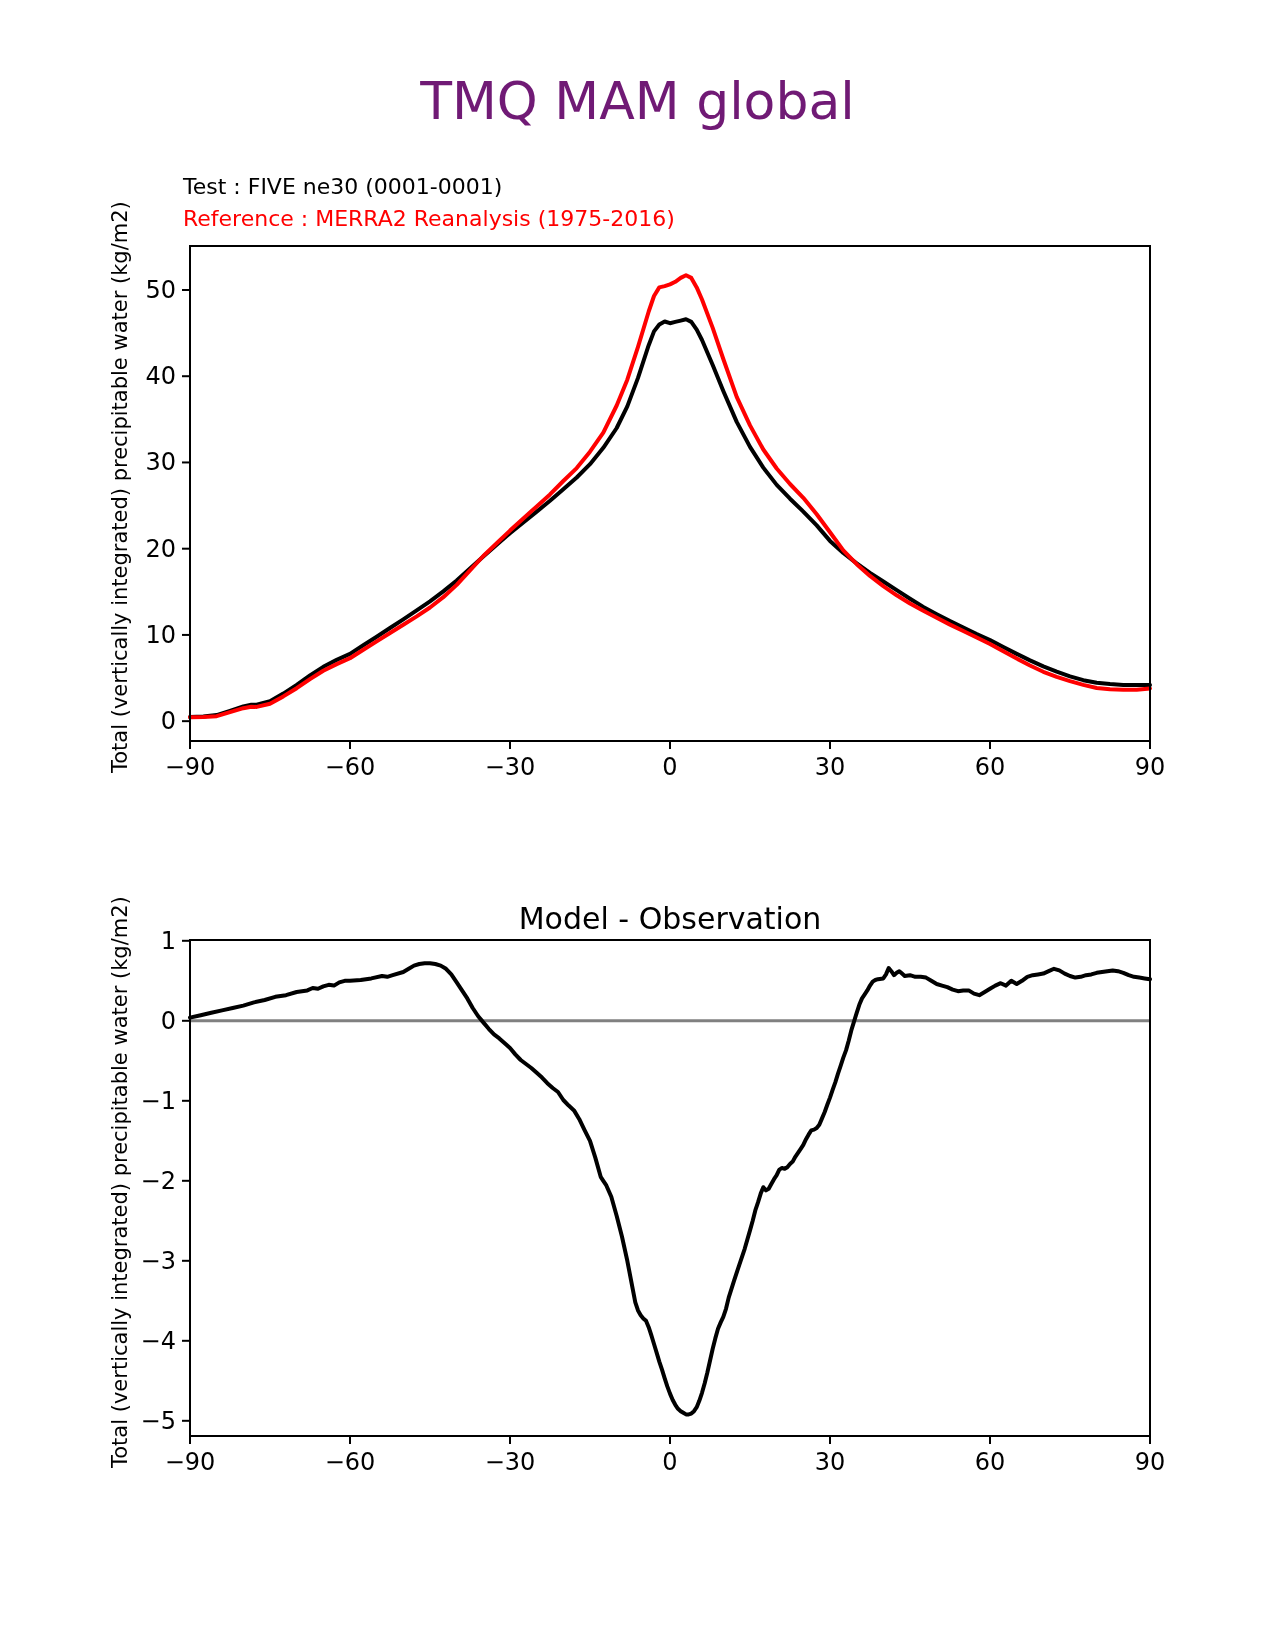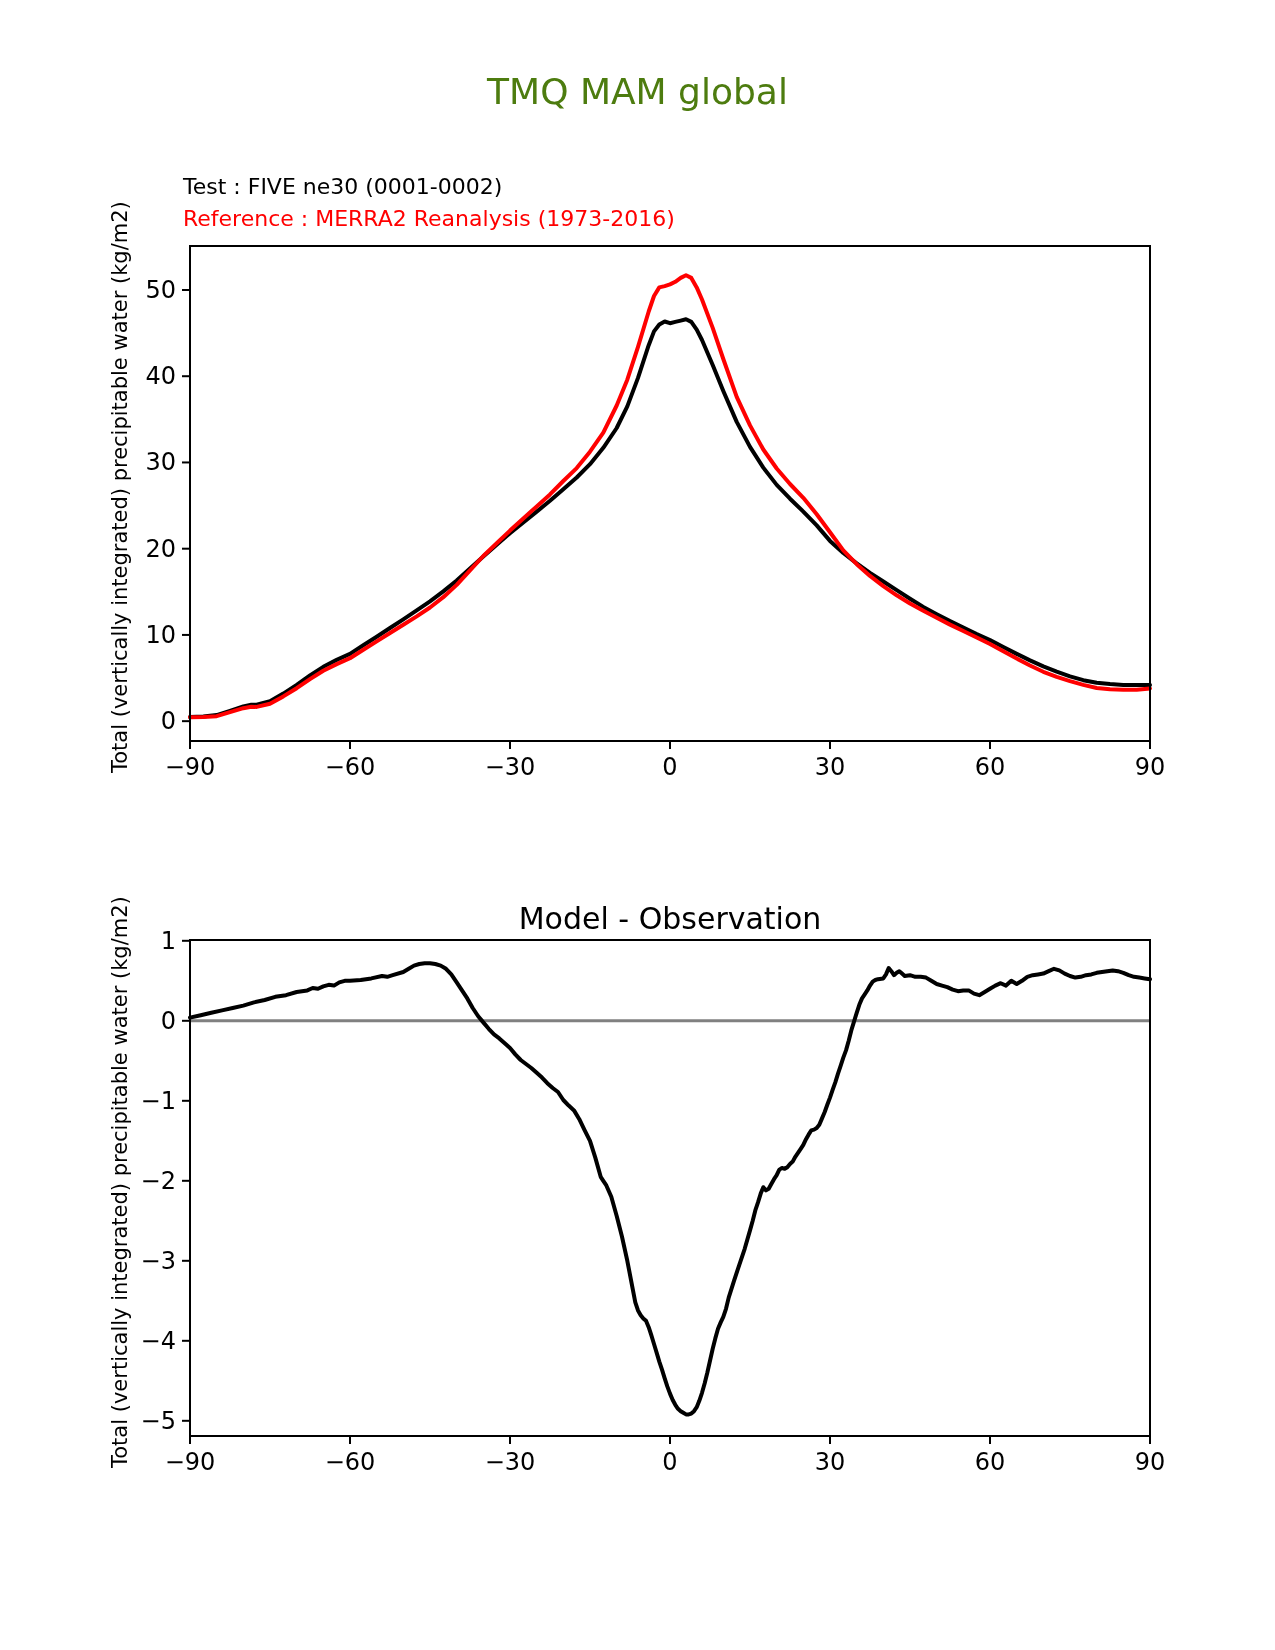--- a/index.html
+++ b/index.html
@@ -1,20 +1,20 @@
 <!DOCTYPE html>
 <html><head>
 <meta charset="utf-8">
 <style>
   html,body{margin:0;padding:0;background:#ffffff;}
   #figure{position:relative;width:1275px;height:1650px;background:#ffffff;overflow:hidden;
           font-family:"DejaVu Sans",sans-serif;color:#000;}
   #plot-svg{position:absolute;left:0;top:0;}
   .fig-title{position:absolute;left:0;top:70px;width:1275px;text-align:center;
-             font-size:36px;line-height:1.2;color:#4d7c0f;}
+             font-size:52px;line-height:1.2;color:#701a75;}
   .legend-line{position:absolute;left:183px;font-size:22px;line-height:1.2;white-space:nowrap;}
   .legend-test{top:174px;color:#000000;}
   .legend-ref{top:206px;color:#ff0000;}
   .ylabel{position:absolute;width:560px;height:28px;font-size:21px;line-height:28px;
           text-align:center;transform:rotate(-90deg);white-space:nowrap;}
   .ylabel-top{left:-160px;top:479px;}
   .ylabel-bottom{left:-160px;top:1174px;}
   .subtitle{position:absolute;left:270px;top:901px;width:800px;text-align:center;
             font-size:30px;line-height:1.2;}
   .tick-label{font-family:"DejaVu Sans",sans-serif;font-size:24px;fill:#000;}
@@ -81,21 +81,21 @@
       <line x1="182" y1="1260.8" x2="190" y2="1260.8" stroke="#000" stroke-width="2"></line>
       <text x="176" y="1260.8" text-anchor="end" dominant-baseline="central" class="tick-label">−3</text>
       <line x1="182" y1="1340.8" x2="190" y2="1340.8" stroke="#000" stroke-width="2"></line>
       <text x="176" y="1340.8" text-anchor="end" dominant-baseline="central" class="tick-label">−4</text>
       <line x1="182" y1="1420.8" x2="190" y2="1420.8" stroke="#000" stroke-width="2"></line>
       <text x="176" y="1420.8" text-anchor="end" dominant-baseline="central" class="tick-label">−5</text>
     </svg>
 
   <div class="fig-title">TMQ MAM global</div>
 
-  <div class="legend-line legend-test">Test : FIVE ne30 (0001-0002)</div>
-  <div class="legend-line legend-ref">Reference : MERRA2 Reanalysis (1973-2016)</div>
+  <div class="legend-line legend-test">Test : FIVE ne30 (0001-0001)</div>
+  <div class="legend-line legend-ref">Reference : MERRA2 Reanalysis (1975-2016)</div>
 
   <div class="ylabel ylabel-top">Total (vertically integrated) precipitable water (kg/m2)</div>
 
   <div class="subtitle">Model - Observation</div>
 
   <div class="ylabel ylabel-bottom">Total (vertically integrated) precipitable water (kg/m2)</div>
 </div>
 
 </body></html>

